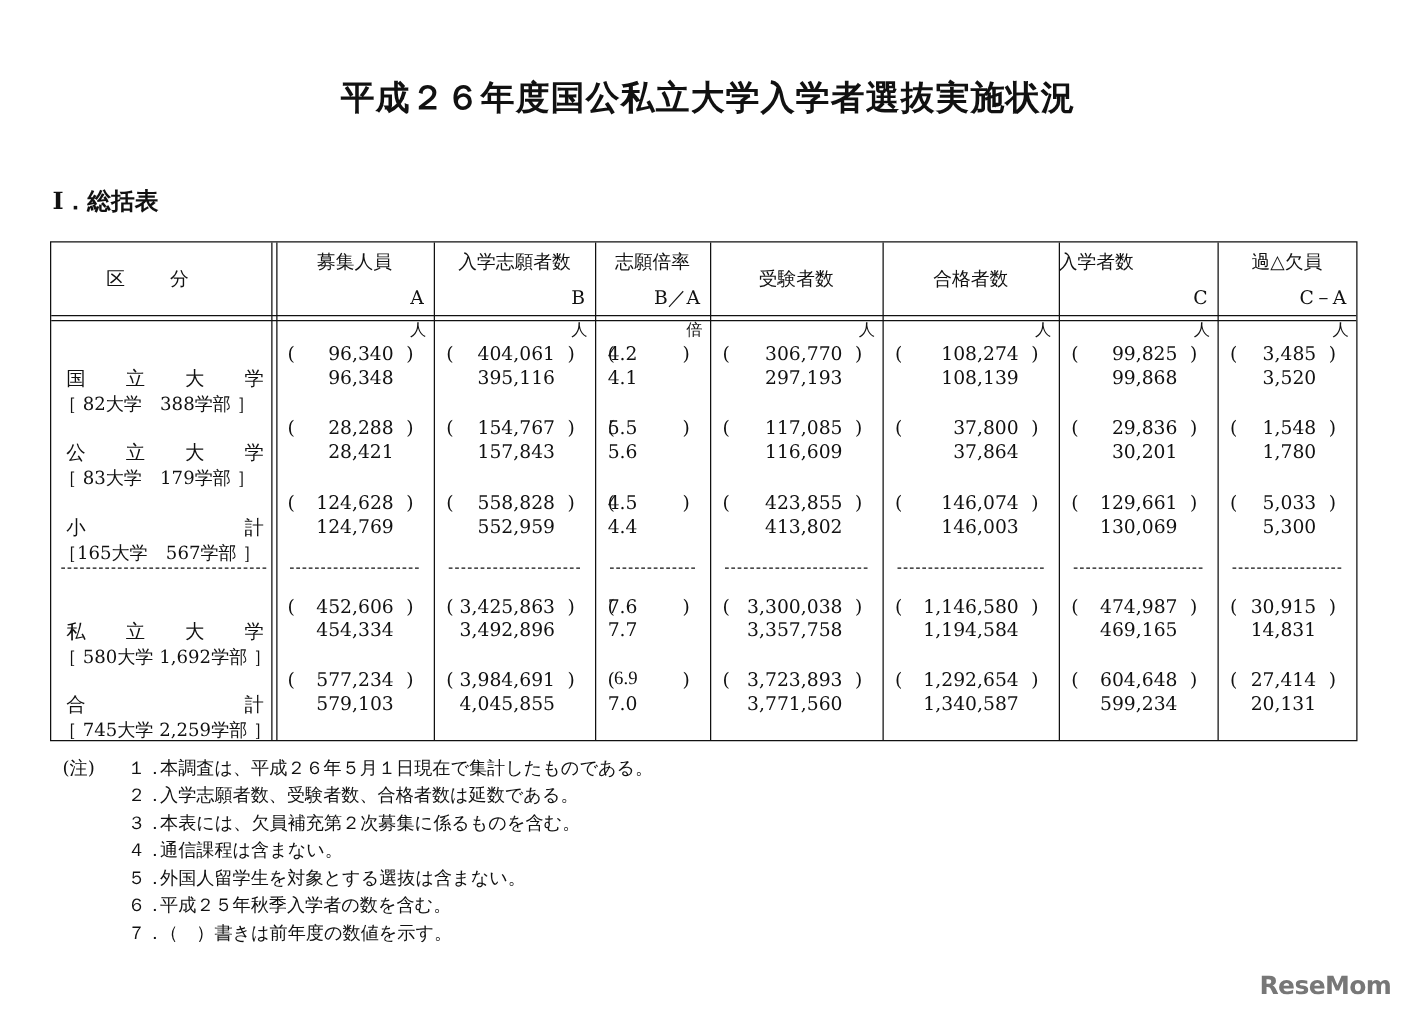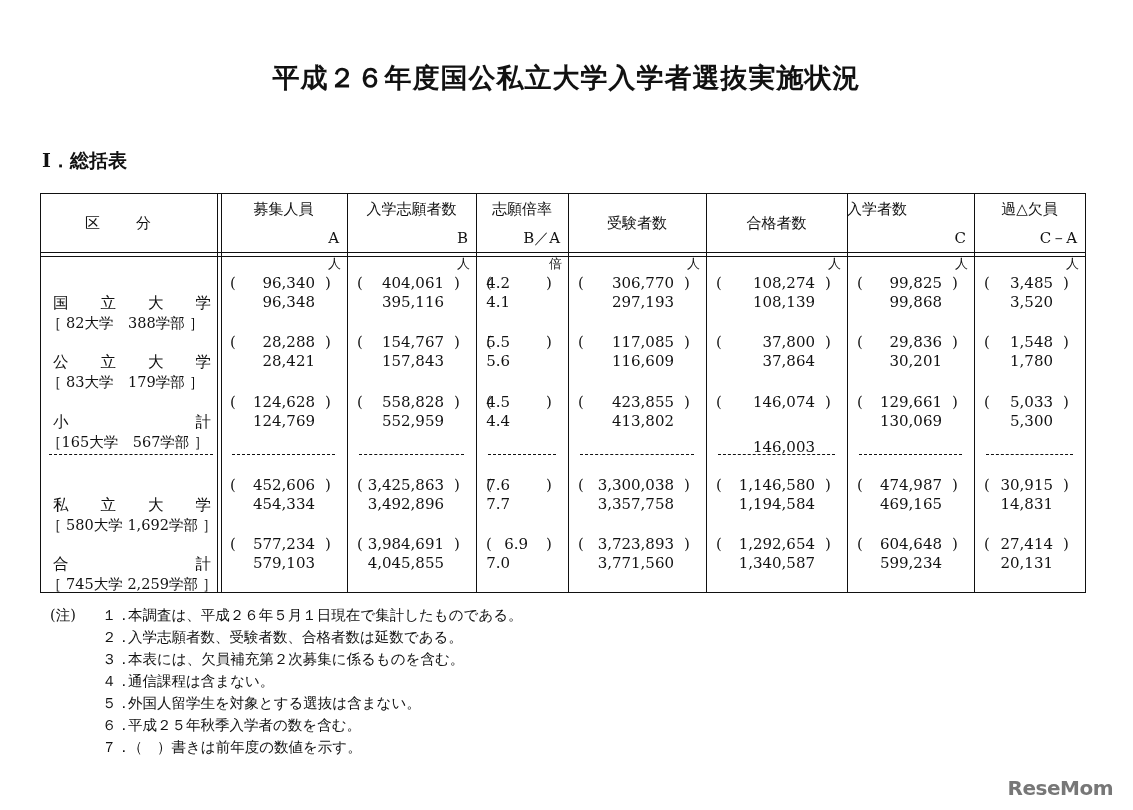--- a/index.html
+++ b/index.html
@@ -163,21 +163,21 @@
     <div class="paren-r" style="left:505px;top:199px;">)</div>
     <div class="num" style="right:575px;top:199px;">4.5</div>
     <div class="num" style="right:575px;top:218px;">4.4</div>
     <div class="paren-l" style="left:537px;top:199px;">(</div>
     <div class="paren-r" style="left:643px;top:199px;">)</div>
     <div class="num" style="right:411px;top:199px;margin-left:36px;">423,855</div>
     <div class="num" style="right:411px;top:218px;">413,802</div>
     <div class="paren-l" style="left:675px;top:199px;">(</div>
     <div class="paren-r" style="left:784px;top:199px;">)</div>
     <div class="num" style="right:270px;top:199px;">146,074</div>
-    <div class="num" style="right:270px;top:218px;margin-top:26px;">146,003</div>
+    <div class="num" style="right:270px;top:218px;">146,003</div>
     <div class="paren-l" style="left:816px;top:199px;">(</div>
     <div class="paren-r" style="left:911px;top:199px;">)</div>
     <div class="num" style="right:143px;top:199px;">129,661</div>
     <div class="num" style="right:143px;top:218px;">130,069</div>
     <div class="paren-l" style="left:943px;top:199px;">(</div>
     <div class="paren-r" style="left:1022px;top:199px;">)</div>
     <div class="num" style="right:32px;top:199px;">5,033</div>
     <div class="num" style="right:32px;top:218px;">5,300</div>
     <div class="cat-name" style="left:12px;width:158px;top:301px;">
       <span>私</span>
@@ -222,21 +222,21 @@
     <div class="paren-l" style="left:189px;top:341px;">(</div>
     <div class="paren-r" style="left:284px;top:341px;">)</div>
     <div class="num" style="right:770px;top:341px;">577,234</div>
     <div class="num" style="right:770px;top:360px;">579,103</div>
     <div class="paren-l" style="left:316px;top:341px;">(</div>
     <div class="paren-r" style="left:413px;top:341px;">)</div>
     <div class="num" style="right:641px;top:341px;">3,984,691</div>
     <div class="num" style="right:641px;top:360px;">4,045,855</div>
     <div class="paren-l" style="left:445px;top:341px;">(</div>
     <div class="paren-r" style="left:505px;top:341px;">)</div>
-    <div class="num" style="right:557px;top:341px;">6.9</div>
+    <div class="num" style="right:575px;top:341px;font-family:Liberation Serif, serif;">6.9</div>
     <div class="num" style="right:575px;top:360px;">7.0</div>
     <div class="paren-l" style="left:537px;top:341px;">(</div>
     <div class="paren-r" style="left:643px;top:341px;">)</div>
     <div class="num" style="right:411px;top:341px;">3,723,893</div>
     <div class="num" style="right:411px;top:360px;">3,771,560</div>
     <div class="paren-l" style="left:675px;top:341px;">(</div>
     <div class="paren-r" style="left:784px;top:341px;">)</div>
     <div class="num" style="right:270px;top:341px;">1,292,654</div>
     <div class="num" style="right:270px;top:360px;text-align:right;">1,340,587</div>
     <div class="paren-l" style="left:816px;top:341px;">(</div>

